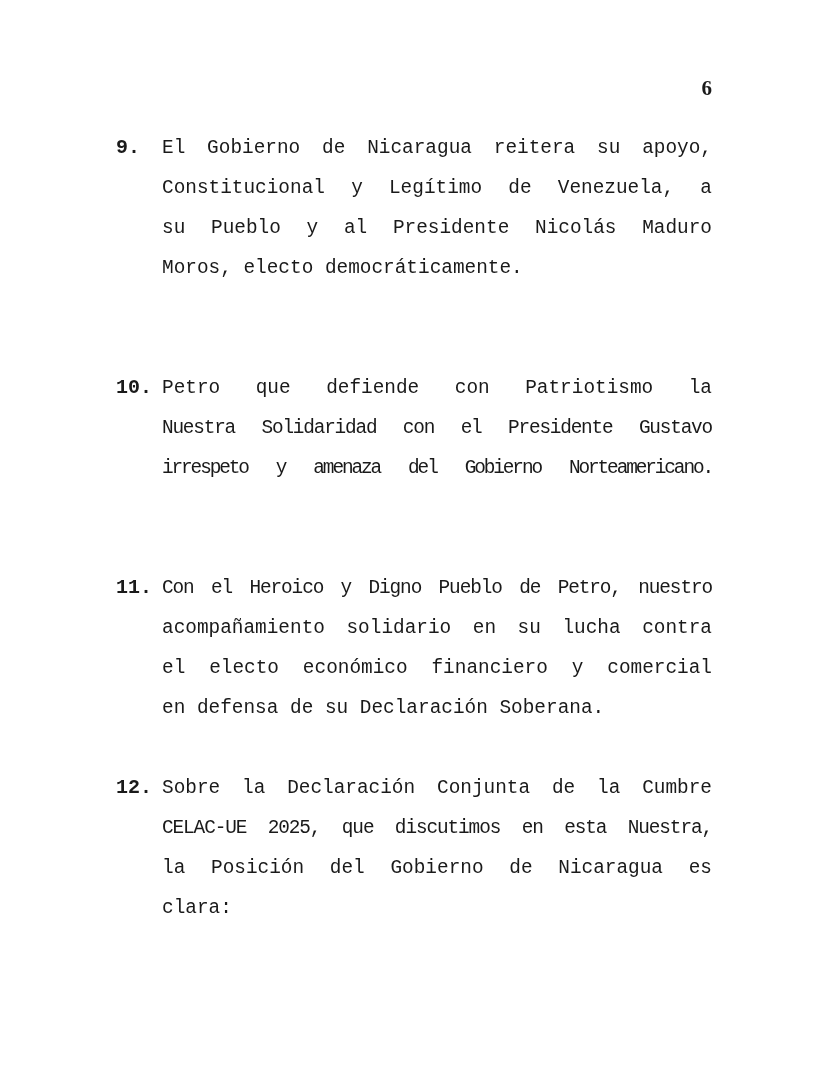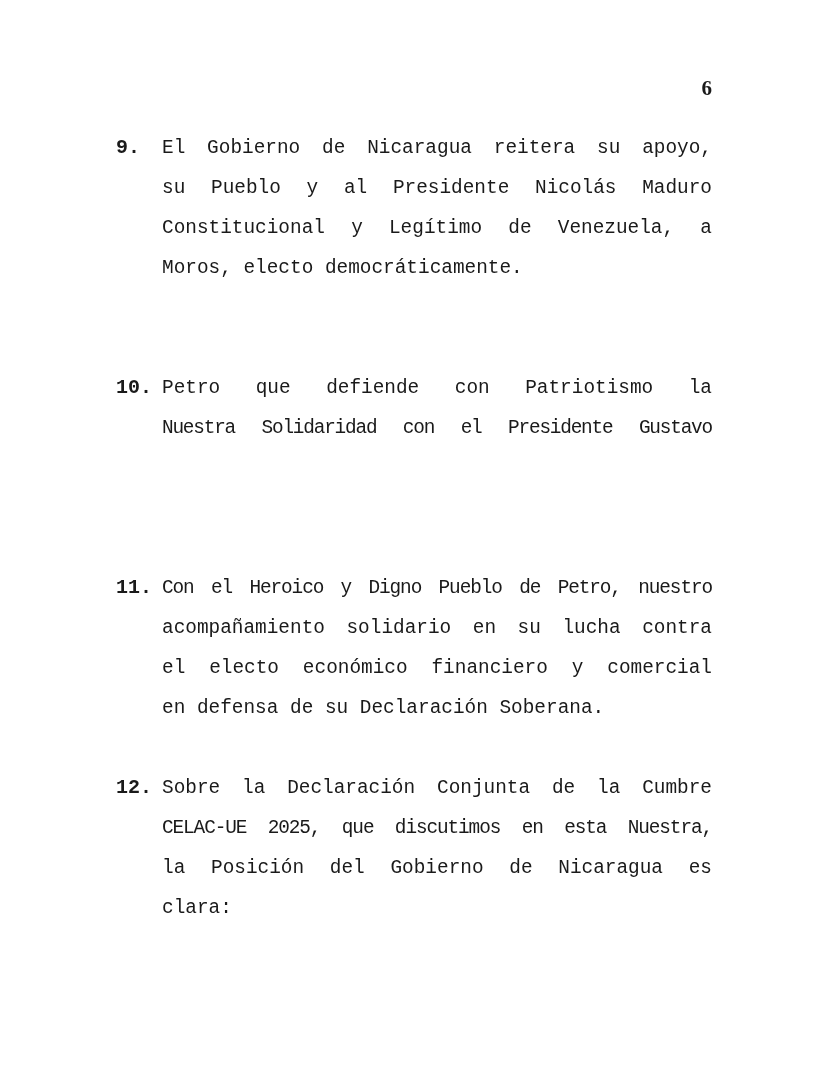--- a/index.html
+++ b/index.html
@@ -26,31 +26,32 @@
 </style>
 </head>
 <body>
 
 <div class="page-num">6</div>
 
 <div class="item" style="top:128px;">
   <span class="num">9.</span>
   <div class="lines">
     <span class="line">El Gobierno de Nicaragua reitera su apoyo,</span>
+    <span class="line">Constitucional y Legítimo de Venezuela, a</span>
     <span class="line">su Pueblo y al Presidente Nicolás Maduro</span>
-    <span class="line">Constitucional y Legítimo de Venezuela, a</span>
     <span class="line last">Moros, electo democráticamente.</span>
   </div>
 </div>
 
 <div class="item" style="top:368px;">
   <span class="num">10.</span>
   <div class="lines">
     <span class="line">Petro que defiende con Patriotismo la</span>
     <span class="line" style="letter-spacing:-1.2px;">Nuestra Solidaridad con el Presidente Gustavo</span>
+    <span class="line" style="letter-spacing:-2.1px;">irrespeto y amenaza del Gobierno Norteamericano.</span>
   </div>
 </div>
 
 <div class="item" style="top:568px;">
   <span class="num">11.</span>
   <div class="lines">
     <span class="line" style="letter-spacing:-1.1px;">Con el Heroico y Digno Pueblo de Petro, nuestro</span>
     <span class="line">acompañamiento solidario en su lucha contra</span>
     <span class="line">el electo económico financiero y comercial</span>
     <span class="line last">en defensa de su Declaración Soberana.</span>

